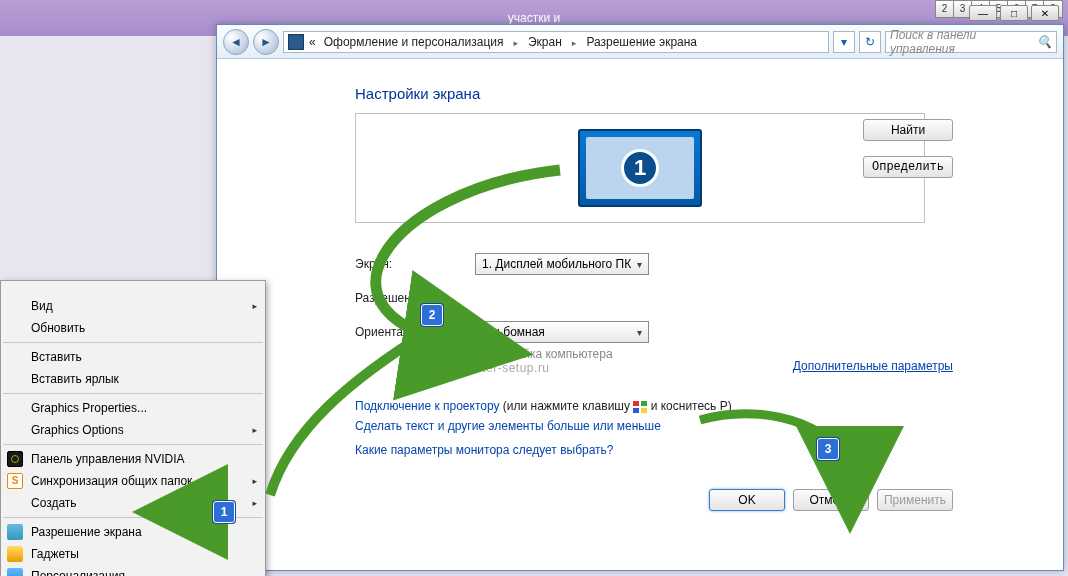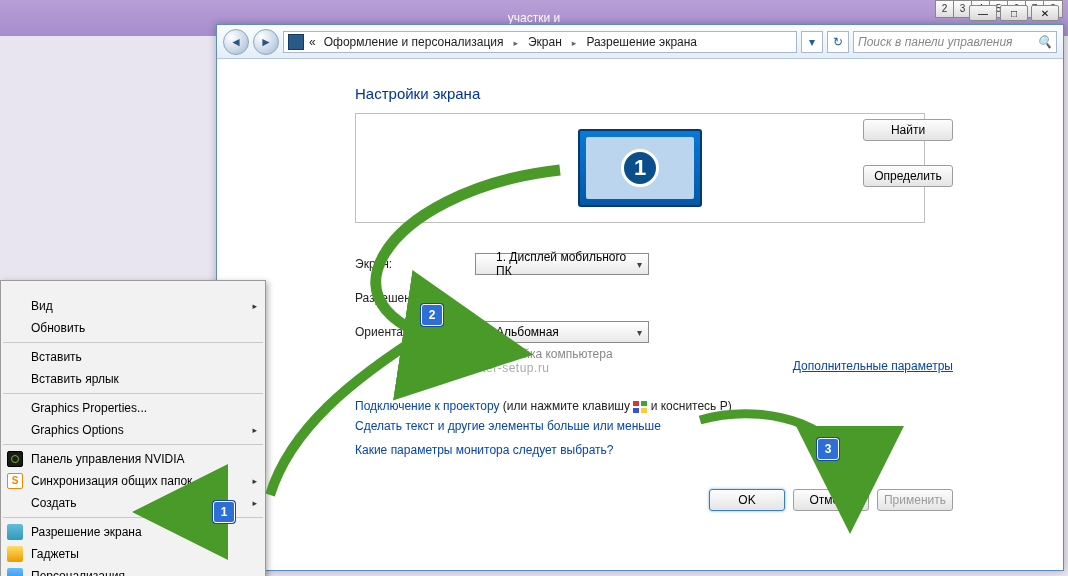--- a/index.html
+++ b/index.html
@@ -30,48 +30,48 @@
     background: radial-gradient(circle at 30% 30%, #fff, #c8d6e6 60%, #9db7d0);
     border: 1px solid #8ca6c2; display: flex; align-items: center; justify-content: center;
     font-size: 12px; color: #2b5680; cursor: pointer; }
   .crumb-wrap { flex: 1; height: 22px; background: #fff; border: 1px solid #a8b8c8;
     display: flex; align-items: center; padding: 0 4px; gap: 2px; overflow: hidden; }
   .crumb-wrap .micon { width: 16px; height: 16px; background: #2a5a8a; border: 1px solid #143a60; }
   .crumb-wrap span { padding: 0 3px; color: #222; white-space: nowrap; }
   .crumb-wrap .sep::after { content: "▸"; color: #666; font-size: 9px; padding: 0 2px; }
   .ref-btn { width: 22px; height: 22px; border: 1px solid #a8b8c8; background: #fff;
     display: flex; align-items: center; justify-content: center; color: #1a5cad; cursor: pointer; }
-  .search { width: 204px; height: 22px; border: 1px solid #a8b8c8; background: #fff;
+  .search { width: 172px; height: 22px; border: 1px solid #a8b8c8; background: #fff;
     display: flex; align-items: center; padding: 0 4px; color: #888; font-style: italic; }
 
   .content { position: absolute; left: 0; right: 0; top: 34px; bottom: 0; background: #fff; overflow: hidden; }
 
   .heading { position: absolute; left: 138px; top: 26px; color: #003399; font-size: 15px; }
 
   .monitor-box { position: absolute; left: 138px; top: 54px; width: 570px; height: 110px;
     border: 1px solid #bfbfbf; background: #fff; }
   .monitor { position: absolute; left: 50%; top: 50%; transform: translate(-50%,-50%);
     width: 124px; height: 78px; background: linear-gradient(#0a78d4,#0459a8);
     border: 2px solid #03396c; border-radius: 3px; display: flex; align-items: center; justify-content: center; }
   .monitor .screen { position: absolute; inset: 6px; background: #bcd5ee; border-radius: 2px; }
   .monitor .num { position: relative; width: 38px; height: 38px; border-radius: 50%;
     background: #0b4e8c; border: 3px solid #fff; color: #fff; font-size: 22px; font-weight: bold;
     display: flex; align-items: center; justify-content: center; }
 
   .side-btn { position: absolute; right: 0; width: 90px; height: 22px;
     background: linear-gradient(#fdfdfd,#e4e4e4); border: 1px solid #9e9e9e; border-radius: 3px;
     text-align: center; line-height: 20px; cursor: pointer; }
   .side-btn.find { top: 60px; }
-  .side-btn.detect { top: 106px; }
+  .side-btn.detect { top: 97px; font-family: Liberation Mono, monospace; }
 
   .row { position: absolute; left: 138px; display: flex; align-items: center; height: 22px; }
   .row.r1 { top: 194px; } .row.r2 { top: 228px; } .row.r3 { top: 262px; }
   .row .lbl { width: 120px; color: #222; }
   .combo { width: 174px; height: 22px; border: 1px solid #8a8a8a; background: linear-gradient(#fff,#e9e9e9);
-    display: flex; align-items: center; padding: 0 20px; cursor: pointer; position: relative; }
+    display: flex; align-items: center; padding: 0 6px; cursor: pointer; position: relative; }
   .combo::after { content: "▾"; position: absolute; right: 6px; color: #444; font-size: 10px; }
 
   .hint { position: absolute; left: 266px; top: 288px; color: #888; font-size: 12px; }
   .wm   { position: absolute; left: 196px; top: 302px; color: #aaa; font-size: 12px; letter-spacing: .5px; }
 
   .adv  { position: absolute; right: 0; top: 300px; color: #0645ad; cursor: pointer; text-decoration: underline; }
 
   .linkline { position: absolute; left: 138px; color: #222; }
   .linkline a { color: #0645ad; text-decoration: none; cursor: pointer; }
   .l1 { top: 340px; } .l2 { top: 360px; } .l3 { top: 384px; }

